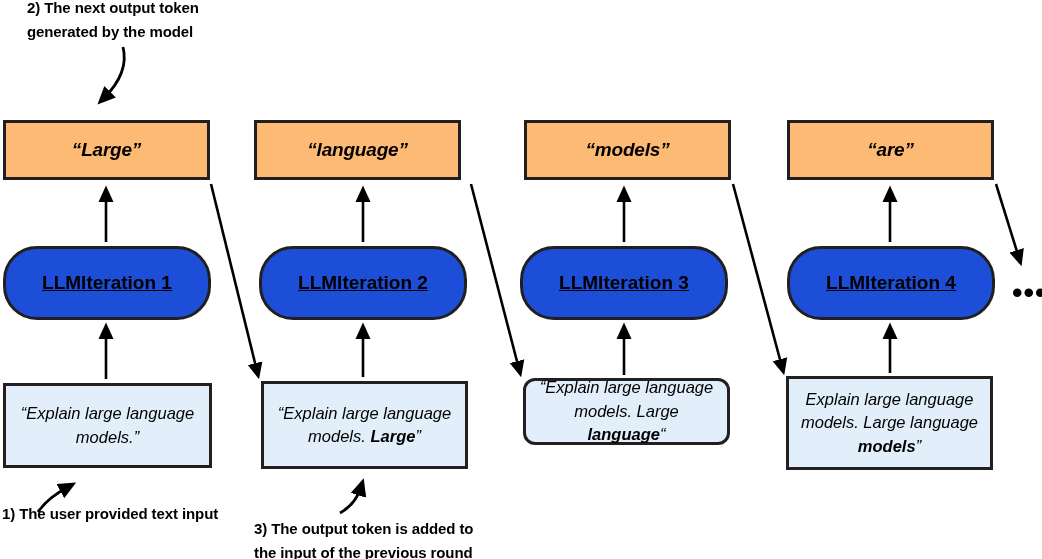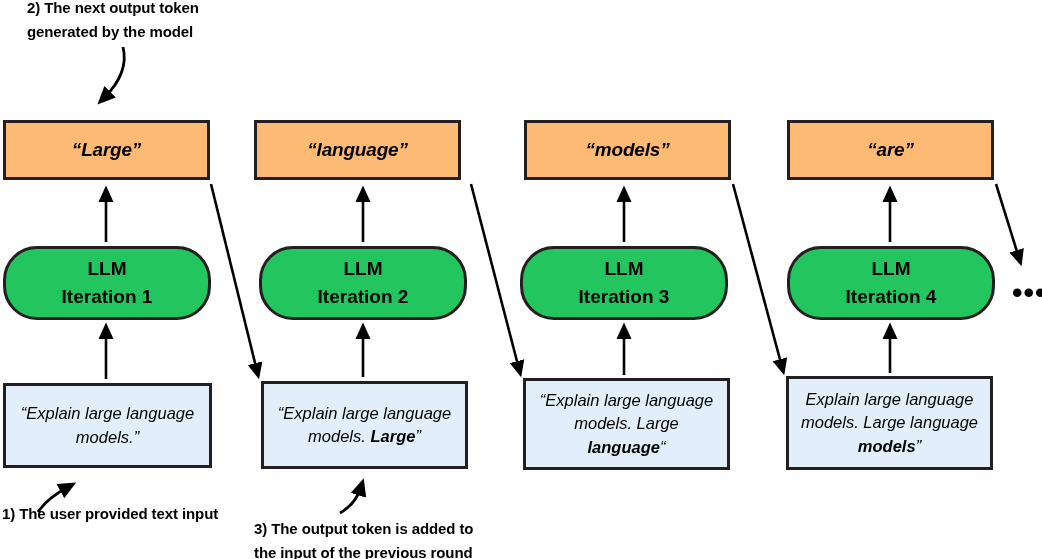--- a/index.html
+++ b/index.html
@@ -34,28 +34,29 @@
     font-style: italic;
     font-weight: bold;
     font-size: 19px;
     letter-spacing: -0.2px;
     line-height: 1.1;
   }
 
   .llm-box {
     position: absolute;
     box-sizing: border-box;
-    background: #22c55e;
+    background: #1d4ed8;
     border: 3px solid #231f20;
     border-radius: 34px;
     display: flex;
-    flex-direction: column;
+    flex-direction: row;
     align-items: center;
     justify-content: center;
     text-align: center;
+    text-decoration: underline;
   }
   .llm-box .l1,
   .llm-box .l2 {
     font-weight: bold;
     font-size: 19px;
     line-height: 1.45;
   }
 
   .input-box {
     position: absolute;
@@ -143,21 +144,21 @@
     <span class="l1">LLM</span>
     <span class="l2">Iteration 4</span>
   </div>
 
   <div class="input-box" style="left:3px; top:383px; width:209px; height:85px;">
     <span class="itext" style="max-width:185px;">“Explain large language models.”</span>
   </div>
   <div class="input-box" style="left:261px; top:381px; width:207px; height:88px;">
     <span class="itext" style="max-width:188px;">“Explain large language models. <b>Large</b>”</span>
   </div>
-  <div class="input-box" style="left:523px; top:378px; width:207px; height:92px;">
+  <div class="input-box" style="left:523px; top:378px; width:207px; height:67px;border-radius:12px;">
     <span class="itext" style="max-width:178px;">“Explain large language models. Large <b>language</b>“</span>
   </div>
   <div class="input-box" style="left:786px; top:376px; width:207px; height:94px;">
     <span class="itext" style="max-width:178px;">Explain large language models. Large language <b>models</b>”</span>
   </div>
 
   <div class="ellipsis" style="left:1012px; top:278px;">•••</div>
 
   <div class="note" style="left:2px; top:502px; width:240px;">1) The user provided text input</div>
 

